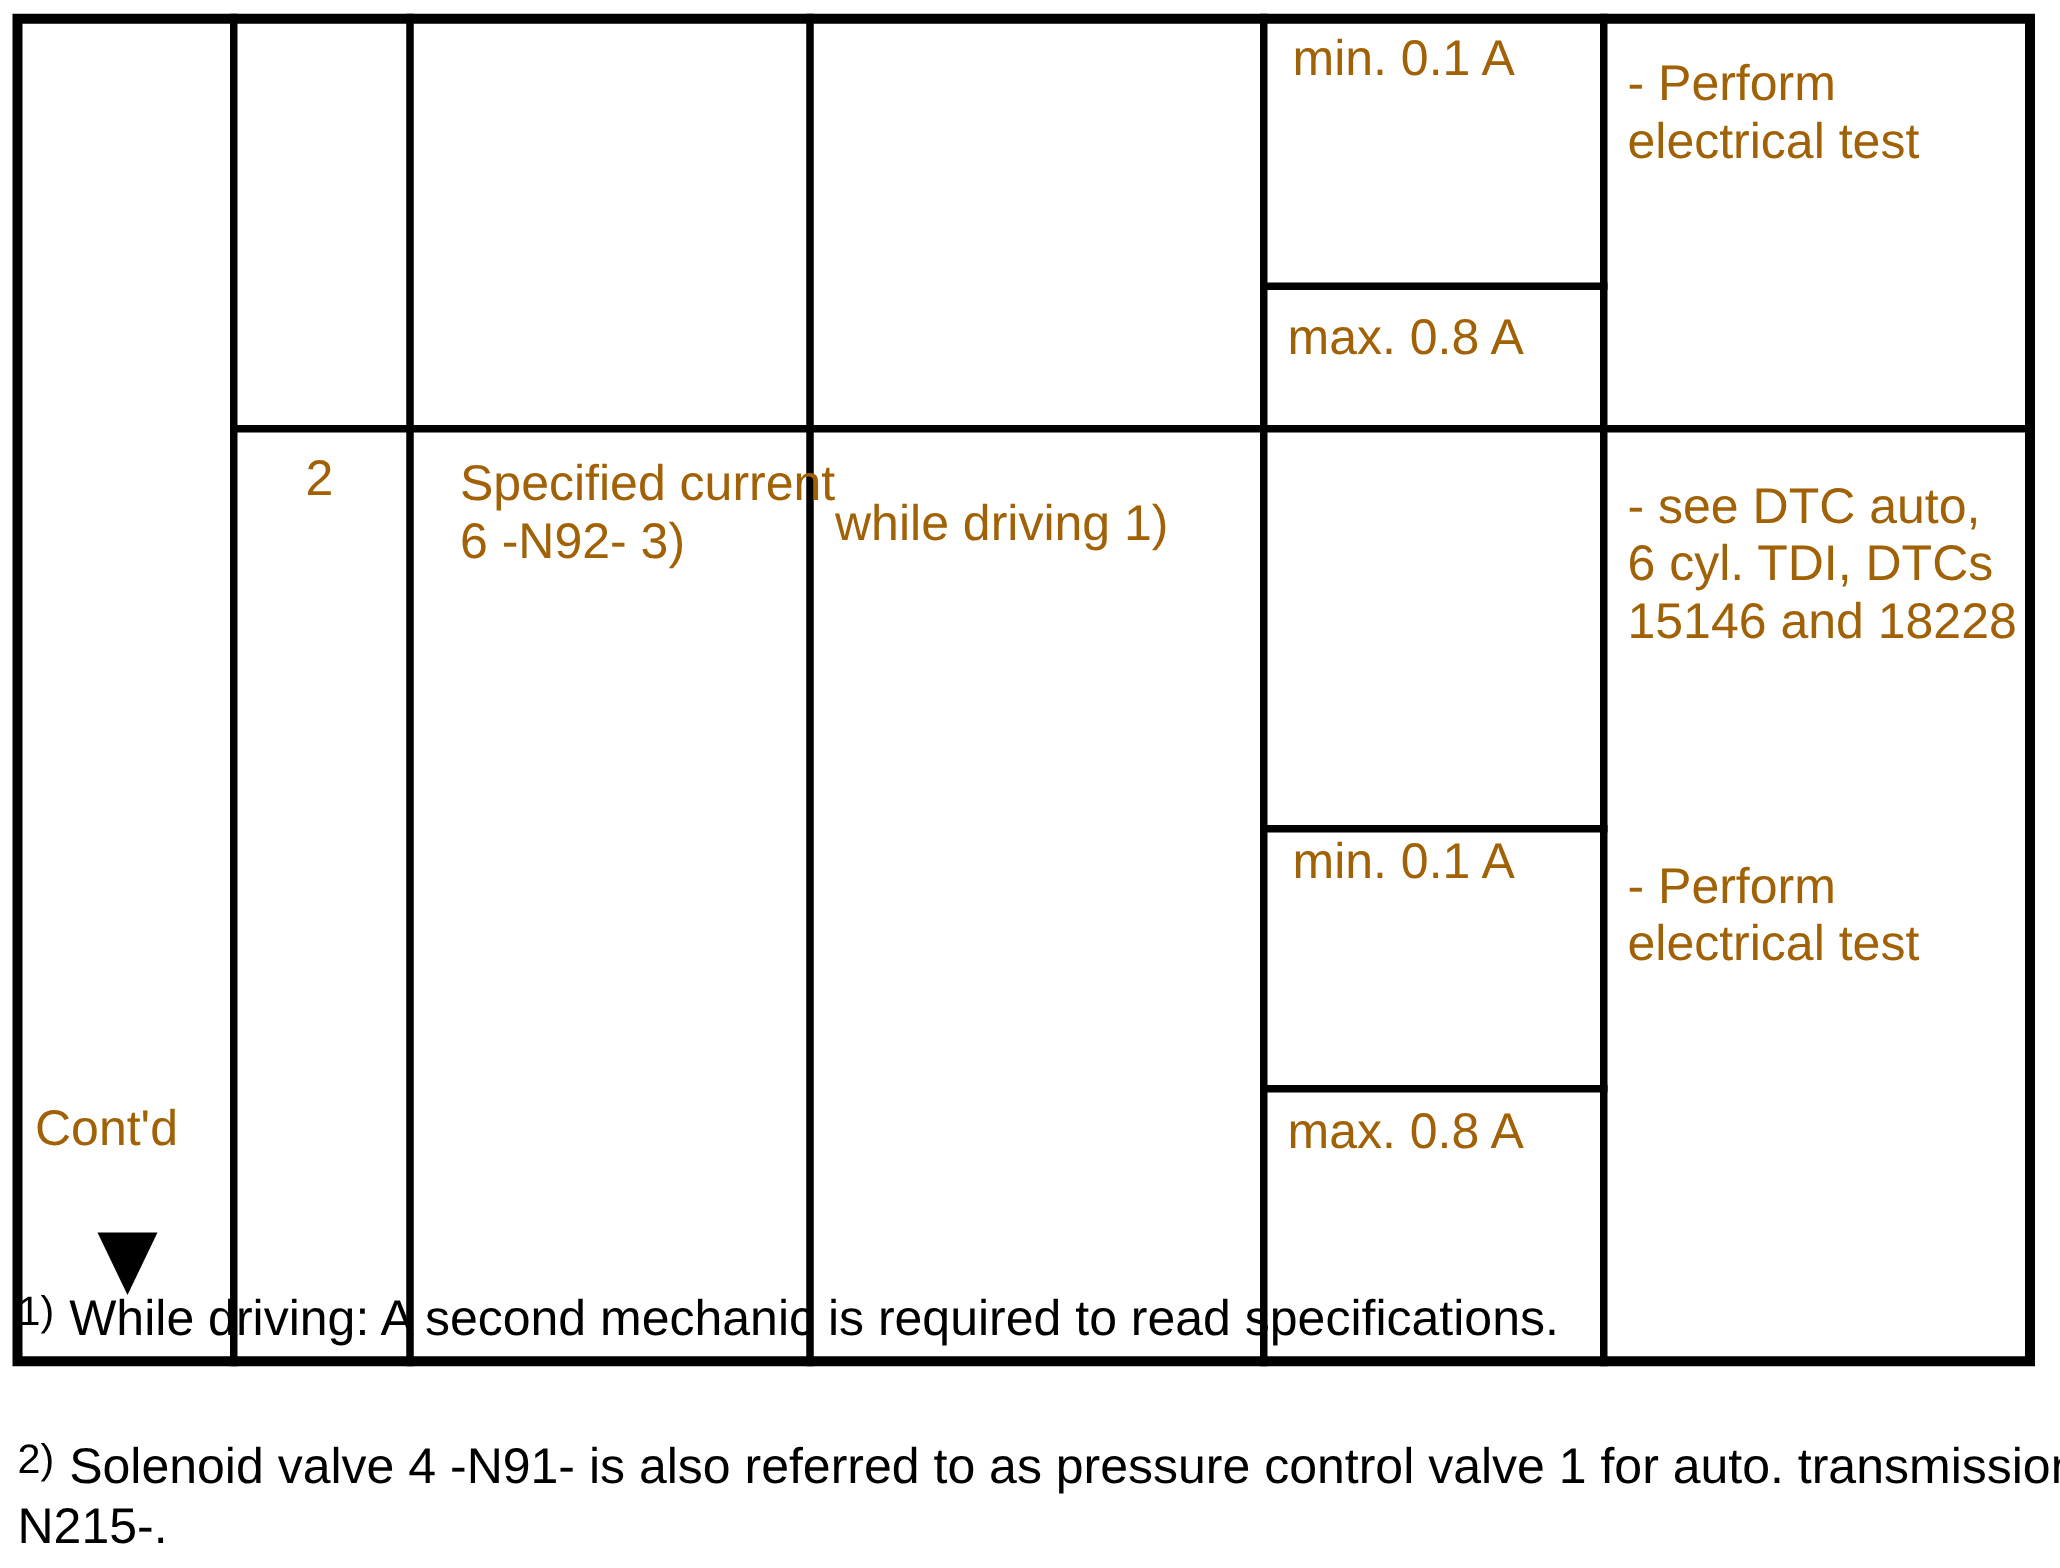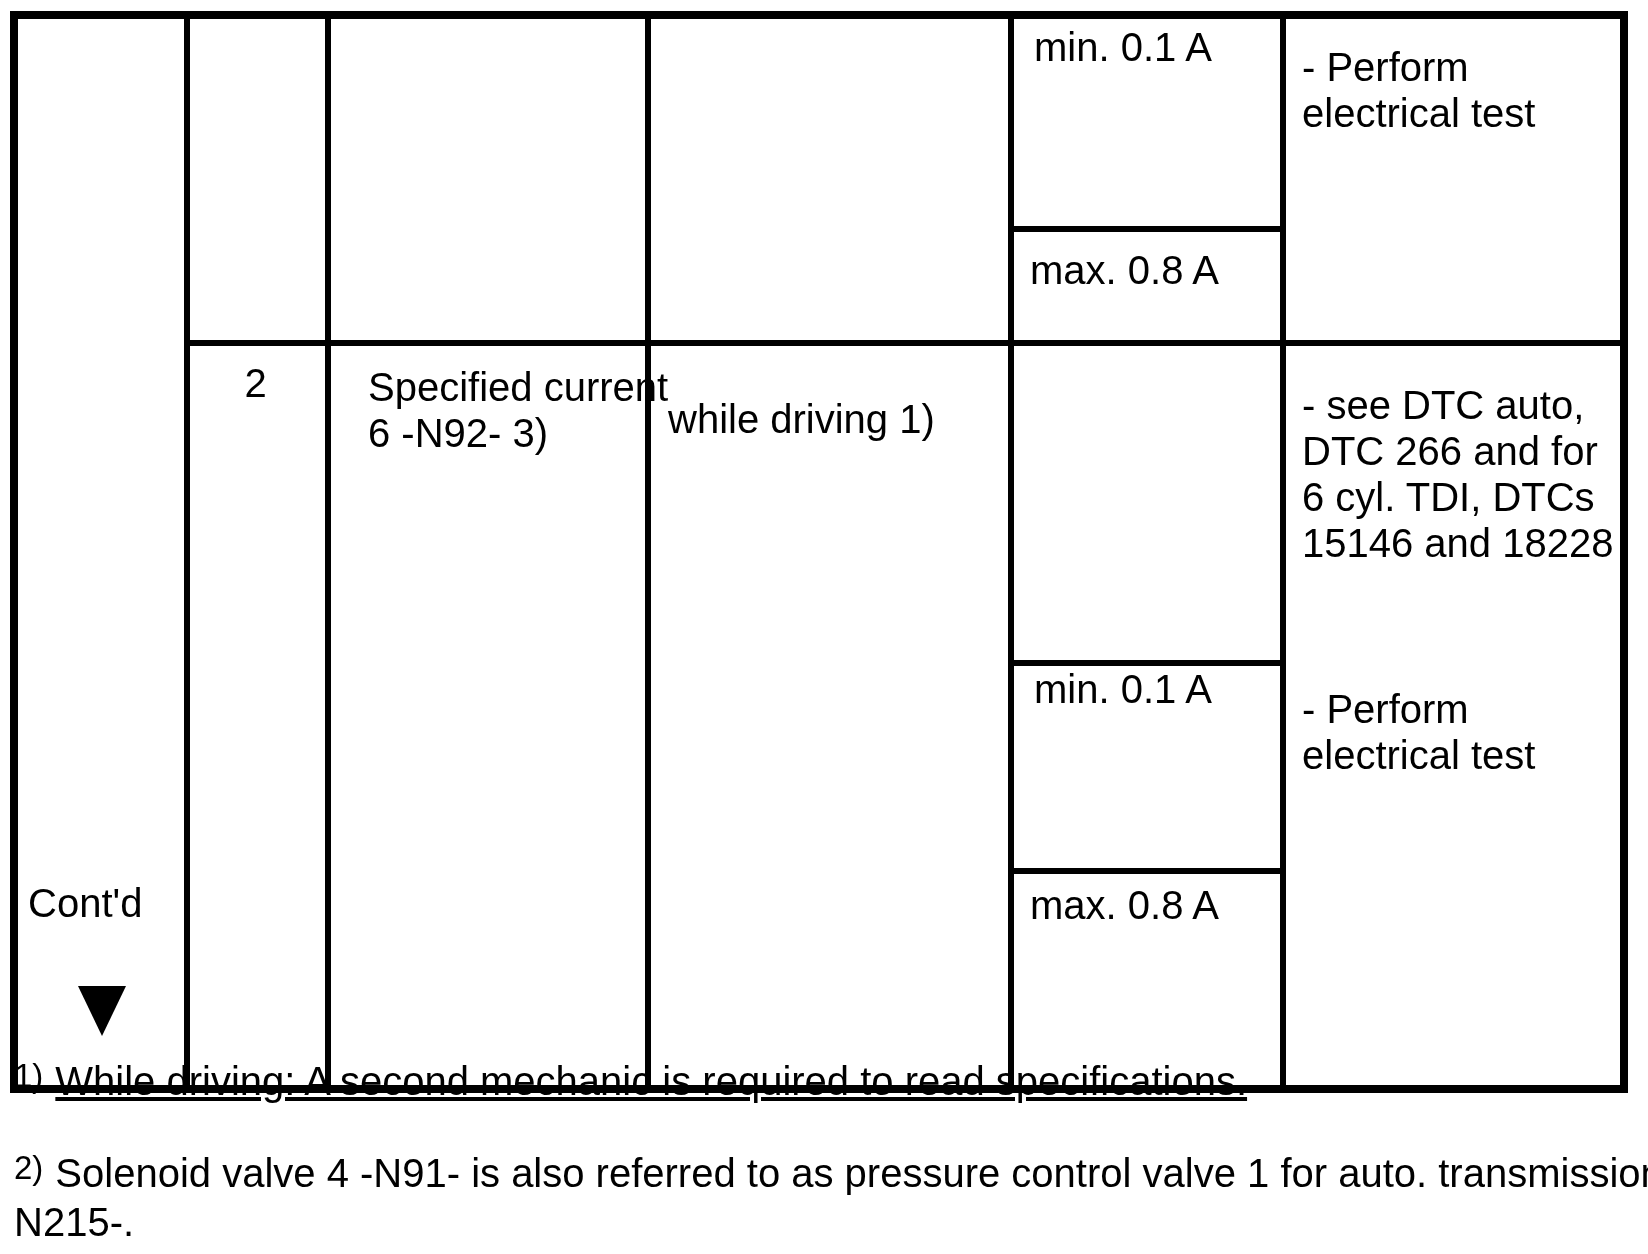--- a/index.html
+++ b/index.html
@@ -13,21 +13,21 @@
     height: 1254px;
     background: #ffffff;
     font-family: "Liberation Sans", "DejaVu Sans", sans-serif;
     color: #000000;
     overflow: hidden;
   }
   .txt {
     position: absolute;
     font-size: 40px;
     line-height: 46px;
-    color: #000000;
+    color: #a16207;
     white-space: nowrap;
   }
   .line {
     position: absolute;
     background: #000000;
   }
   .frame {
     position: absolute;
     left: 10px;
     top: 11px;
@@ -90,38 +90,37 @@
 
   <div class="txt" style="left:368px; top:364px;">
     <div>Specified current</div>
     <div>6 -N92- 3)</div>
   </div>
 
   <div class="txt" style="left:668px; top:364px;margin-top:32px;">while driving 1)</div>
 
   <div class="txt" style="left:1302px; top:382px;">
     <div>- see DTC auto,</div>
-    <div>DTC 266 and for</div>
     <div>6 cyl. TDI, DTCs</div>
     <div>15146 and 18228</div>
   </div>
 
   <div class="txt" style="left:1034px; top:666px;">min. 0.1 A</div>
 
   <div class="txt" style="left:1302px; top:686px;">
     <div>- Perform</div>
     <div>electrical test</div>
   </div>
 
   <div class="txt" style="left:1030px; top:882px;">max. 0.8 A</div>
 
   <div class="txt" style="left:28px; top:880px;">Cont'd</div>
   <div class="tri-down" style="left:78px; top:986px;"></div>
 
-  <div class="fn" style="left:14px; top:1058px;text-decoration:underline;">
+  <div class="fn" style="left:14px; top:1032px;">
     <span class="marker">1)</span><span>While driving: A second mechanic is required to read specifications.</span>
   </div>
 
   <div class="fn" style="left:14px; top:1150px;">
     <div>
       <span class="marker">2)</span><span>Solenoid valve 4 -N91- is also referred to as pressure control valve 1 for auto. transmission -</span>
     </div>
     <div>N215-.</div>
   </div>
 

